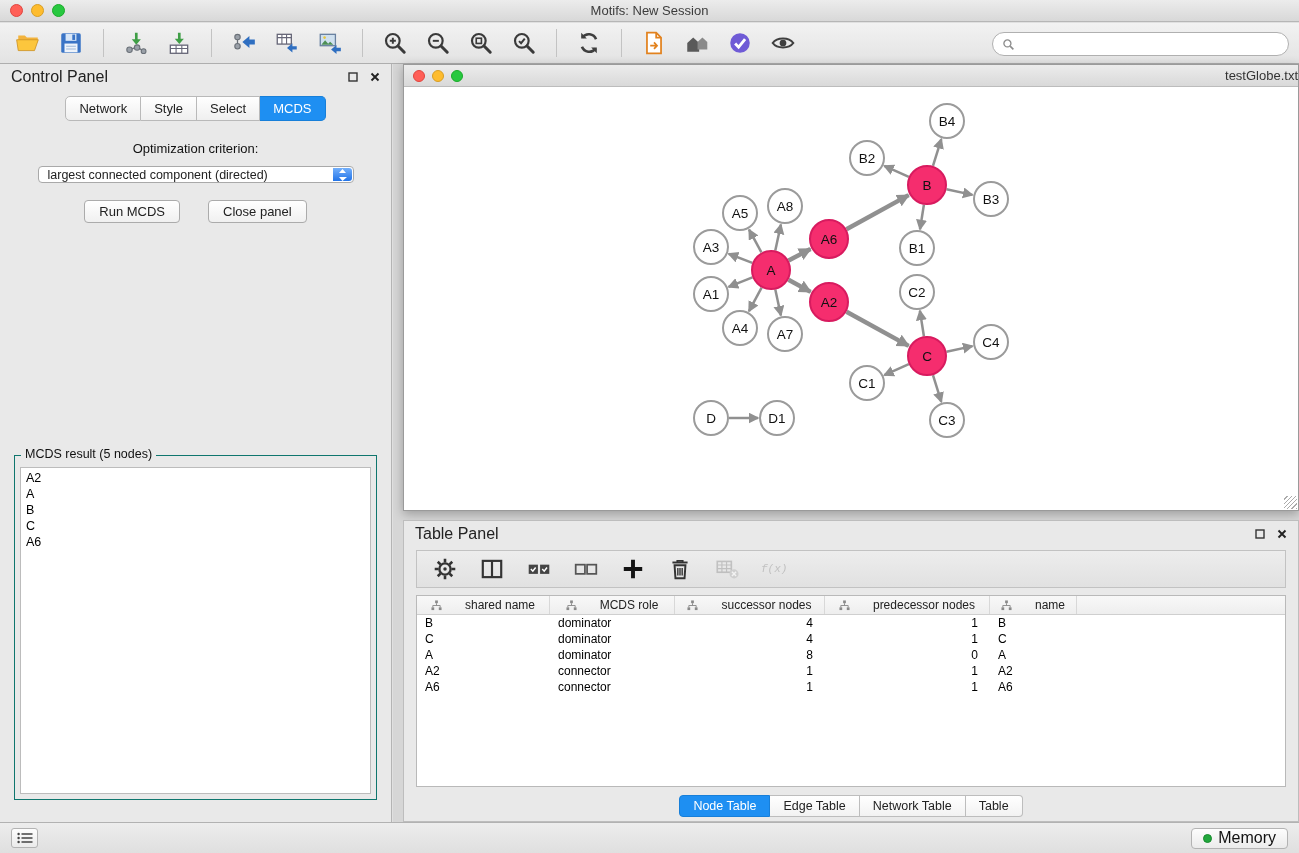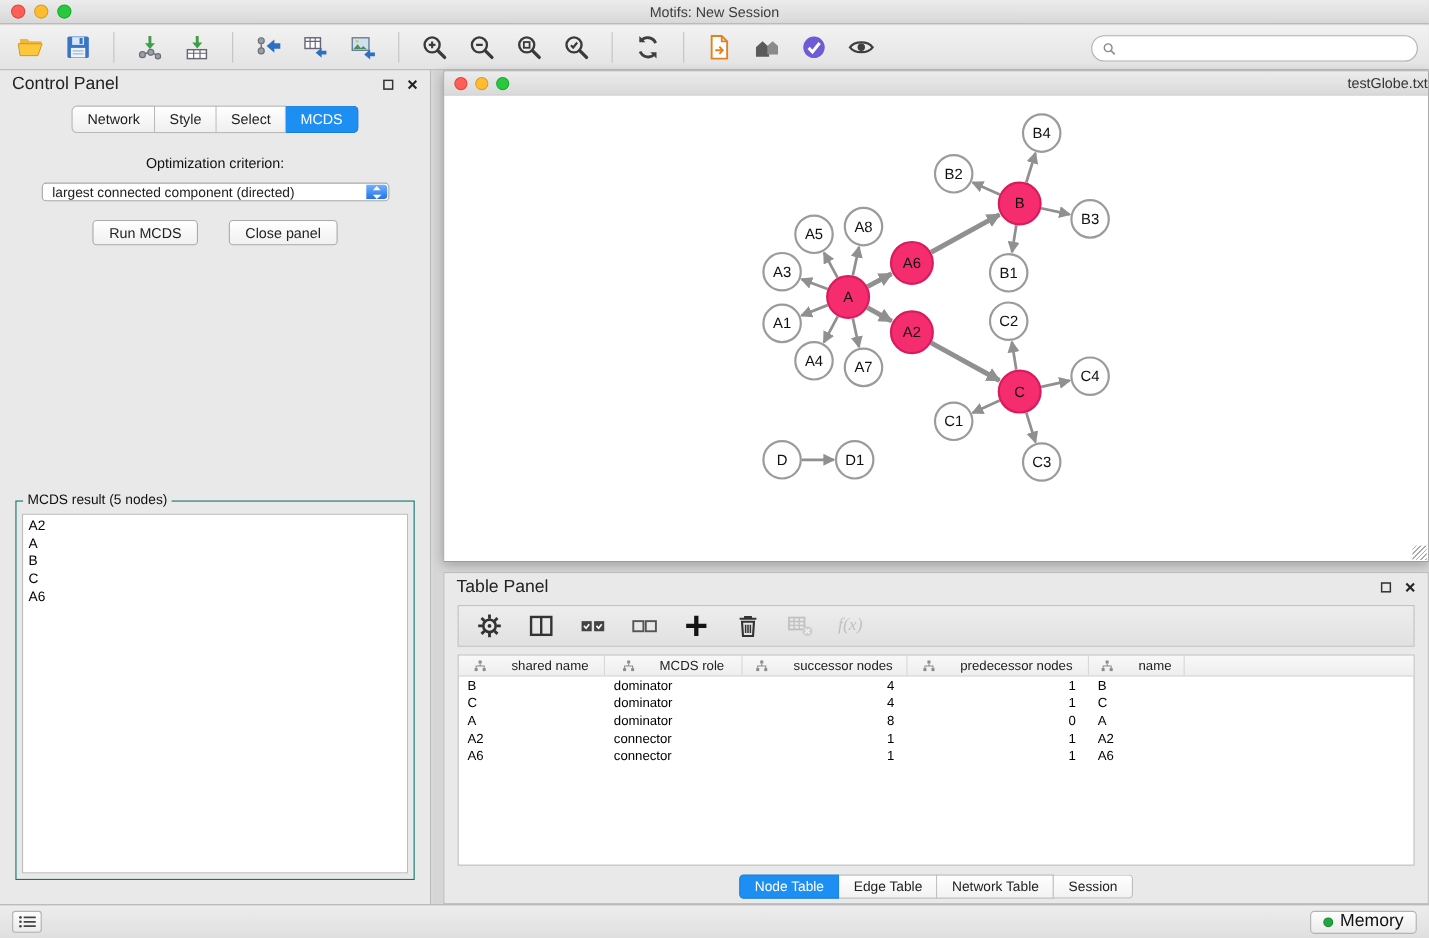--- a/index.html
+++ b/index.html
@@ -52,21 +52,21 @@
 .nw-lights{position:absolute;left:9px;top:5px;display:flex;gap:7px}
 .nw-light{width:12px;height:12px;border-radius:50%}
 .nw-canvas{position:relative;width:894px;height:423px;background:#fff;overflow:hidden}
 .resize-corner{position:absolute;right:1px;bottom:1px;width:13px;height:13px;background:repeating-linear-gradient(135deg,transparent 0 2px,#ababab 2px 3px);cursor:nwse-resize}
 
 
 .table-panel{position:absolute;left:403px;top:520px;width:896px;bottom:31px;background:#e9e9e9;border:1px solid #bdbdbd}
 .tp-toolbar{margin:3px 12px 0;height:38px;background:linear-gradient(#ededed,#e1e1e1);border:1px solid #c2c2c2;display:flex;align-items:center;gap:21px;padding:0 15px}
 .tp-icon{display:flex;align-items:center;justify-content:center;cursor:pointer;min-width:24px;height:26px}
 .tp-icon.disabled{opacity:.5;cursor:default}
-.fx-label{font-family:Liberation Serif, serif;font-style:italic;font-size:16px;color:#9a9a9a}
+.fx-label{font-family:Liberation Mono, monospace;font-style:italic;font-size:11px;color:#9a9a9a}
 .tp-table{margin:7px 12px 0;background:#fff;border:1px solid #b9b9b9;height:192px;overflow:hidden;font-size:12px}
 .t-header{display:flex;height:19px;background:linear-gradient(#f8f8f8,#eeeeee);border-bottom:1px solid #cfcfcf}
 .th{display:flex;align-items:center;justify-content:center;gap:23px;border-right:1px solid #d8d8d8;color:#222;white-space:nowrap;overflow:hidden}
 .col0{width:133px}.col1{width:125px}.col2{width:150px}.col3{width:165px}.col4{width:87px}
 .colf{flex:1;border-right:none}
 .t-row{display:flex;height:16px;align-items:center;cursor:default}
 .td{padding:0 8px;white-space:nowrap;overflow:hidden;color:#000}
 .td.num{text-align:right;padding-right:12px}
 .tp-tabs{display:flex;justify-content:center;margin-top:8px}
 .tp-tab{padding:3px 13px;font-size:12.5px;background:linear-gradient(#ffffff,#f2f2f2);border:1px solid #bdbdbd;border-left:none;cursor:pointer;color:#222}
@@ -570,21 +570,21 @@
           <div class="td col2 num">1</div>
           <div class="td col3 num">1</div>
           <div class="td col4">A6</div>
         </div>
       </div>
   </div>
   <div class="tp-tabs" id="tp-tabs">
       <div class="tp-tab active">Node Table</div>
       <div class="tp-tab">Edge Table</div>
       <div class="tp-tab">Network Table</div>
-      <div class="tp-tab">Session</div>
+      <div class="tp-tab">Table</div>
     </div>
 </div>
 
 <div class="statusbar">
   <div class="list-btn">
     <span class="icn">
       <svg width="16" height="12" viewBox="0 0 16 12">
           <circle cx="1.6" cy="2" r="1.2" fill="#444"></circle>
           <circle cx="1.6" cy="6" r="1.2" fill="#444"></circle>
           <circle cx="1.6" cy="10" r="1.2" fill="#444"></circle>

